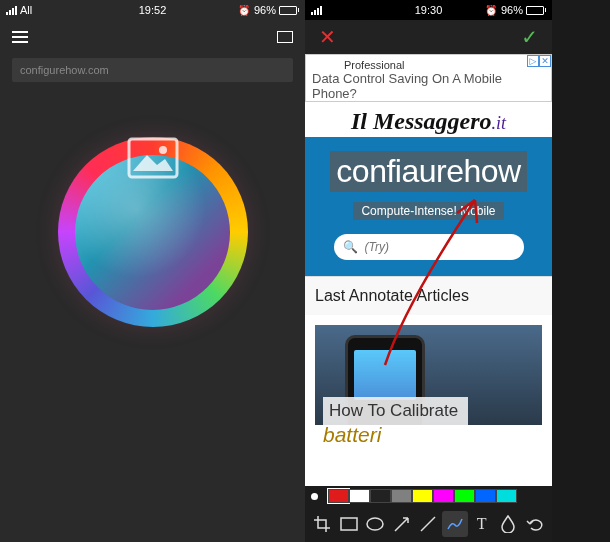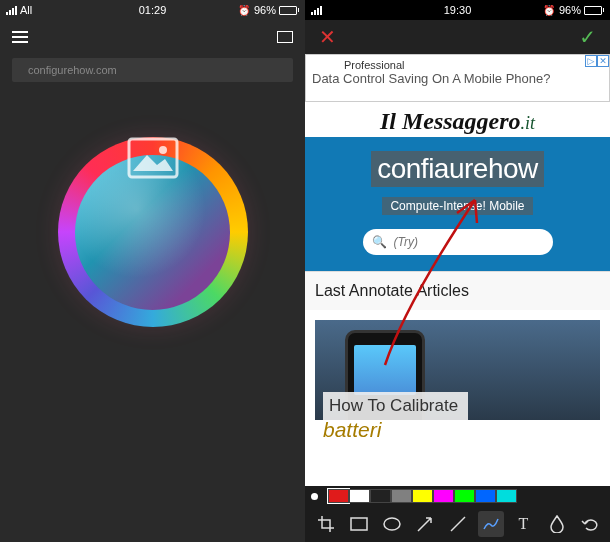--- a/index.html
+++ b/index.html
@@ -1,20 +1,20 @@
 <!DOCTYPE html>
 <html><head>
   <meta charset="utf-8">
   <style>
     * { margin: 0; padding: 0; box-sizing: border-box; }
     body { font-family: -apple-system, Helvetica, Arial, sans-serif; background: #1a1a1a; width: 610px; height: 542px; overflow: hidden; }
     .container { display: flex; width: 610px; height: 542px; }
     .pane { position: relative; }
     .pane-left { width: 305px; background: #2a2a2a; }
-    .pane-right { width: 305px; background: #fff; }
+    .pane-right { width: 247px; background: #fff; }
 
     
     .status-bar { height: 20px; color: #fff; font-size: 11px; display: flex; align-items: center; padding: 0 6px; gap: 3px; position: relative; }
     .pane-left .status-bar { background: #2a2a2a; }
     .pane-right .status-bar { background: #000; }
     .sb-left { display: flex; align-items: center; gap: 3px; }
     .sb-center { position: absolute; left: 50%; transform: translateX(-50%); font-weight: 500; }
     .sb-right { margin-left: auto; display: flex; align-items: center; gap: 3px; }
     .signal-bars { display: flex; align-items: flex-end; gap: 1px; }
     .signal-bars span { width: 2px; background: #fff; display: block; }
@@ -26,21 +26,21 @@
     .batt-fill { height: 100%; background: #fff; }
     .batt-tip { width: 1px; height: 4px; background: #fff; margin-left: 1px; }
 
     
     .app-header { height: 34px; display: flex; align-items: center; padding: 0 12px; color: #eee; position: relative; }
     .hamburger { display: flex; flex-direction: column; justify-content: center; gap: 3px; width: 16px; cursor: pointer; }
     .hamburger span { height: 2px; background: #fff; display: block; }
     .app-title { position: absolute; left: 50%; transform: translateX(-50%); font-size: 15px; color: #fff; }
     .window-icon { margin-left: auto; width: 16px; height: 12px; border: 1.5px solid #fff; position: relative; cursor: pointer; }
 
-    .url-pill { margin: 4px 12px 16px; height: 24px; background: #3a3a3a; border-radius: 2px; color: #888; font-size: 11px; display: flex; align-items: center; padding: 0 16px; }
+    .url-pill { margin: 4px 12px 16px; height: 24px; background: #3a3a3a; border-radius: 2px; color: #888; font-size: 11px; display: flex; align-items: center; padding: 0 8px; }
 
     .circle-wrap { display: flex; justify-content: center; margin-top: 55px; }
     .rainbow-ring { width: 190px; height: 190px; border-radius: 50%;
       background: conic-gradient(from 0deg, #ff3b30, #ff9500, #ffcc00, #4cd964, #34aadc, #5856d6, #c644fc, #ff2d55, #ff3b30);
       display: flex; align-items: center; justify-content: center; box-shadow: 0 0 25px rgba(255,100,150,0.15); }
     .rainbow-ring::before { content:""; display:block; width:155px; height:155px; border-radius:50%;
       background: radial-gradient(circle at 40% 35%, rgba(255,255,255,0.3), rgba(255,255,255,0) 50%), linear-gradient(135deg,#6dd5ed,#2193b0 40%,#7b4397 80%); position:absolute;}
     .circle-wrap { position: relative; }
     .img-icon { position: absolute; color: #fff; opacity: 0.85; }
 
@@ -54,24 +54,24 @@
     
     .ad-banner { background: #fff; height: 48px; border: 1px solid #ccc; margin: 0; padding: 4px 6px; position: relative; }
     .ad-title { font-size: 11px; color: #333; margin-left: 32px; }
     .ad-sub { font-size: 13px; color: #555; margin-top: 0; }
     .ad-close { position: absolute; top: 0; right: 0; display: flex; }
     .ad-close span { width:12px; height:12px; border:1px solid #4a90d9; color:#4a90d9; font-size:9px; display:flex; align-items:center; justify-content:center; background:#fff;}
 
     
     .site-logo { padding: 6px 8px 2px; background: #fff; display:flex; align-items:baseline; justify-content:center; font-family: 'Times New Roman', serif;}
     .site-logo-main { font-size: 24px; font-weight: bold; color: #111; font-style: italic; }
-    .site-logo-suffix { color: #14532d; font-size: 18px; font-style: italic; }
+    .site-logo-suffix { color: #4c1d95; font-size: 18px; font-style: italic; }
 
     .blue-hero { background: #1179b5; padding: 14px 8px 16px; text-align:center; position:relative;}
-    .hero-text { display:inline-block; background: rgba(90,90,90,0.75); color:#fff; font-size:28px; padding:2px 6px; font-family: Arial; letter-spacing: -0.5px;}
+    .hero-text { display:inline-block; background: rgba(90,90,90,0.75); color:#fff; font-size:32px; padding:2px 6px; font-family: Arial; letter-spacing: -0.5px;}
     .hero-sub { display:inline-block; background: rgba(90,90,90,0.65); color:#fff; font-size:12px; padding:2px 8px; margin-top:10px;}
     .search-field { margin:14px auto 0; width: 190px; background:#fff; border-radius:14px; height:26px; display:flex; align-items:center; padding:0 10px; gap:6px;}
     .search-field input { border:none; outline:none; font-size:12px; color:#aaa; font-style:italic; width:100%; background:transparent;}
     .mag-icon { color:#4b4b4b; font-size:12px; }
 
     .section-header { background:#f8f8f8; padding:10px 10px; font-size:16px; color:#222; border-top:1px solid #ddd;}
     .article-thumb { position:relative; margin:10px; }
     .thumb-placeholder { width:100%; height:100px; background:linear-gradient(180deg,#4a6a8a,#2a3a4a); position:relative; overflow:hidden;}
     .thumb-device { position:absolute; left:30px; top:10px; width:80px; height:130px; background:#111; border-radius:10px; border:3px solid #333;}
     .thumb-screen { position:absolute; left:6px; top:12px; right:6px; height:50px; background:linear-gradient(180deg,#5ac8fa,#4a90d9); border-radius:2px;}
@@ -101,21 +101,21 @@
     <div class="status-bar">
       <div class="sb-left">
         <span class="signal-bars">
             <span></span>
             <span></span>
             <span></span>
             <span></span>
           </span>
         <span>All</span>
       </div>
-      <div class="sb-center">01:29</div>
+      <div class="sb-center">19:52</div>
       <div class="sb-right">
         <span class="alarm-icon">⏰</span>
         <span>96%</span>
         <span class="battery">
             <span class="batt-body"><span class="batt-fill" style="width:96%"></span></span>
             <span class="batt-tip"></span>
           </span>
       </div>
     </div>
     <div class="app-header">

